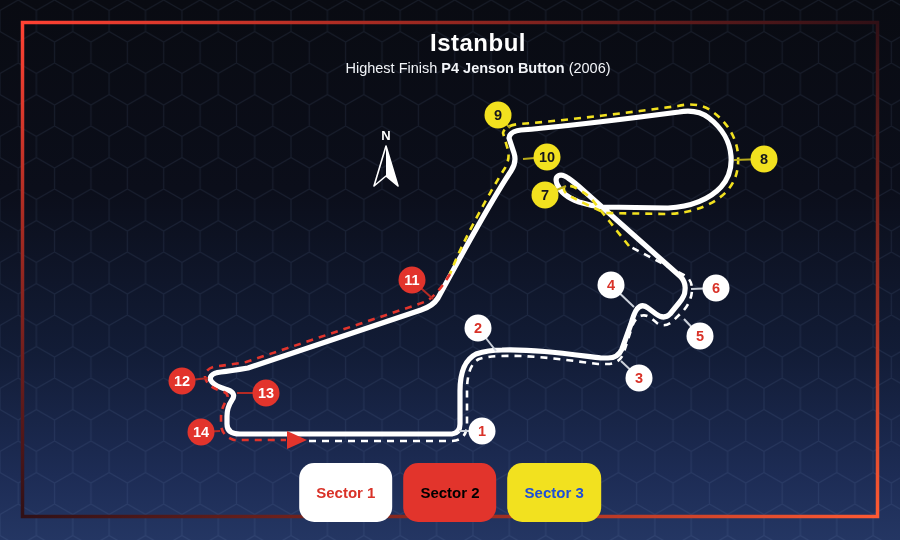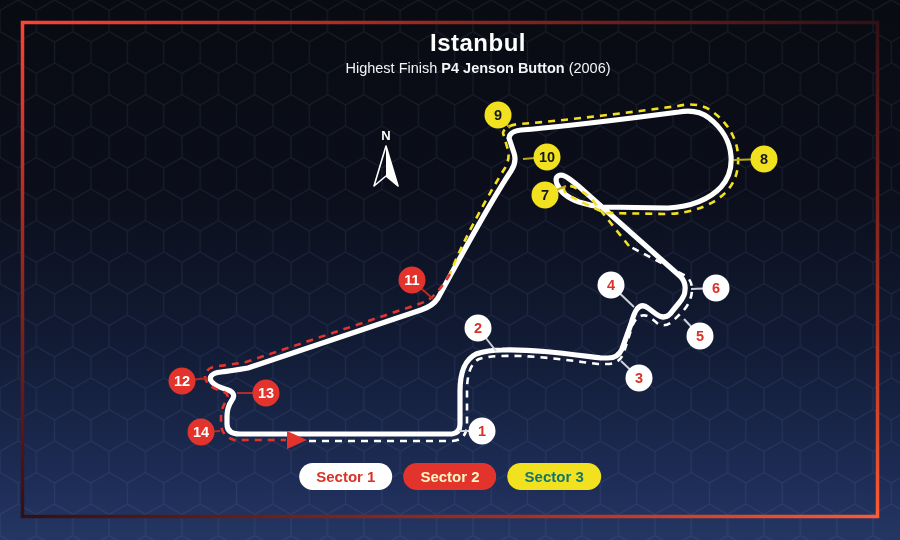--- a/index.html
+++ b/index.html
@@ -7,21 +7,21 @@
     position:relative;width:900px;height:540px;overflow:hidden;
     background:linear-gradient(180deg,#090b12 0%,#0b0e1a 35%,#121c36 65%,#1d2c55 88%,#243663 100%);
     font-family:"Liberation Sans", sans-serif;
   }
   .stage svg.layer{position:absolute;left:0;top:0;}
   .header{position:absolute;top:30px;left:0;width:100%;text-align:center;color:#ffffff;z-index:4;padding-left:28px;}
   .title{font-size:24px;font-weight:bold;letter-spacing:.5px;line-height:1.1;}
   .subtitle{font-size:14.5px;margin-top:4px;color:#f2f4f8;}
   .subtitle b{font-weight:bold;}
   .legend{position:absolute;top:463px;left:50%;transform:translateX(-50%);display:flex;gap:11px;z-index:4;}
-  .pill{display:inline-block;padding:5px 17px;border-radius:15px;font-size:15px;font-weight:bold;white-space:nowrap;}
+  .pill{display:inline-block;padding:21px 17px;border-radius:15px;font-size:15px;font-weight:bold;white-space:nowrap;}
   .cnum{font-family:"Liberation Sans",sans-serif;font-size:14.5px;font-weight:bold;text-anchor:middle;}
   .nlabel{font-family:"Liberation Sans",sans-serif;font-size:13px;font-weight:bold;fill:#ffffff;text-anchor:middle;}
 </style>
 </head>
 <body>
 
 <div class="stage">
 
   <svg class="layer" width="900" height="540" viewBox="0 0 900 540">
     <defs>
@@ -121,17 +121,17 @@
       </g>
   </svg>
 
   <div class="header">
     <div class="title">Istanbul</div>
     <div class="subtitle"><span>Highest Finish </span><b>P4 Jenson Button</b><span> (2006)</span></div>
   </div>
 
   <div class="legend">
       <span class="pill" style="background: rgb(255, 255, 255); color: rgb(217, 50, 40);">Sector 1</span>
-      <span class="pill" style="background: rgb(226, 52, 44); color: #fef9c3;">Sector 2</span>
-      <span class="pill" style="background: rgb(242, 225, 31); color: #0f766e;">Sector 3</span>
+      <span class="pill" style="background: rgb(226, 52, 44); color: #000000;">Sector 2</span>
+      <span class="pill" style="background: rgb(242, 225, 31); color: #1d4ed8;">Sector 3</span>
     </div>
 
 </div>
 
 </body></html>

